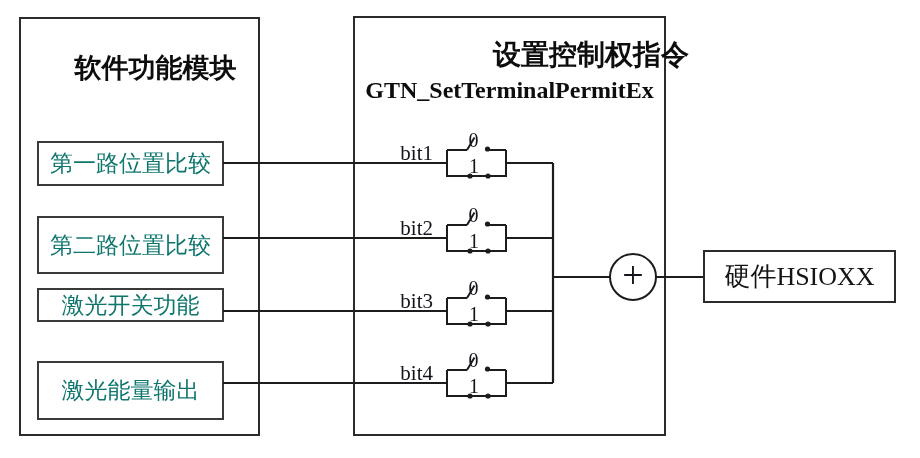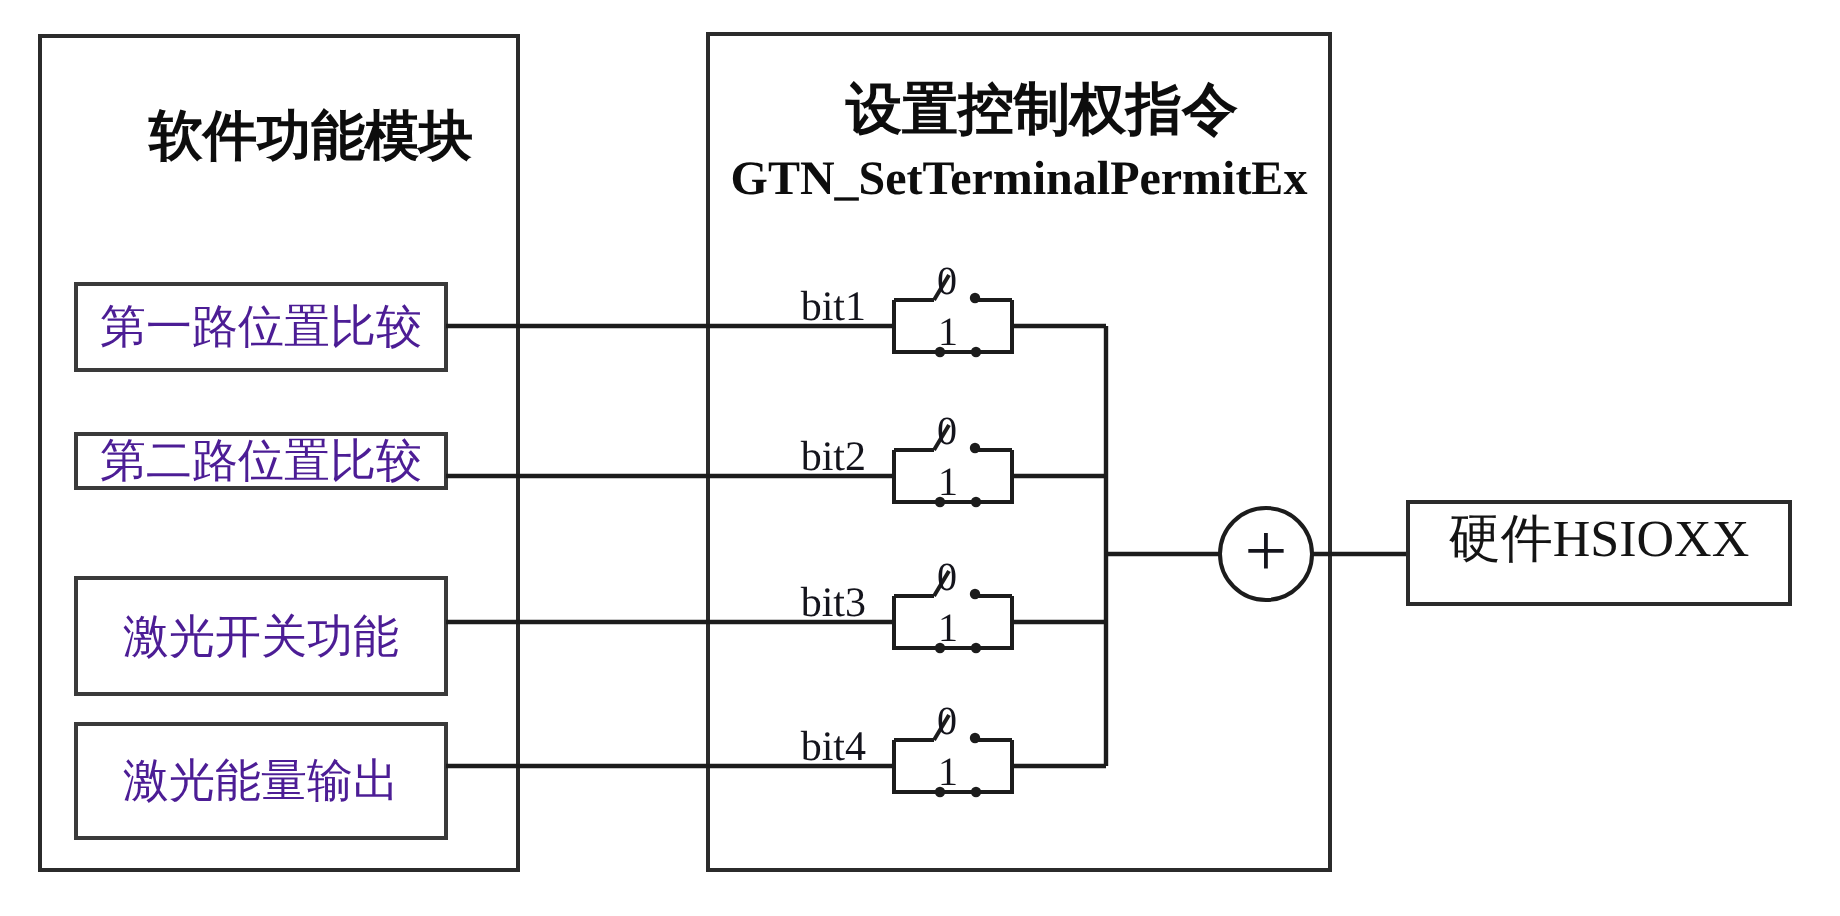--- a/index.html
+++ b/index.html
@@ -26,33 +26,33 @@
   }
   .module-box{
     position:absolute;
     border:2px solid #3a3a3a;
     box-sizing:border-box;
     background:#ffffff;
     display:flex;
     align-items:center;
     justify-content:center;
     font-size:23px;
-    color:#4c1d95;
+    color:#0f766e;
     white-space:nowrap;
   }
   #left-title{left:19px;top:50px;width:241px;font-size:27px;padding-left:16px;}
-  #middle-title{left:353px;top:36px;width:336px;font-size:28px;}
+  #middle-title{left:353px;top:36px;width:336px;font-size:28px;text-align:right;}
   #middle-subtitle{left:353px;top:77px;width:313px;font-size:24px;letter-spacing:0px;}
   #hw-box{
     position:absolute;
     left:703px;top:250px;width:193px;height:53px;
     border:2px solid #2b2b2b;
     box-sizing:border-box;
     background:#ffffff;
-    display:flex;align-items:flex-start;justify-content:center;
+    display:flex;align-items:center;justify-content:center;
     font-size:26px;color:#141414;white-space:nowrap;
   }
   svg.wires{
     position:absolute;left:0;top:0;
     pointer-events:none;
   }
   svg.wires path, svg.wires line{stroke:#1c1c1c;fill:none;}
   svg.wires text{
     font-family:"Liberation Serif","DejaVu Serif",serif;
     fill:#14141c;
@@ -65,24 +65,24 @@
 <body>
 
 <div class="canvas">
 
   <div class="panel" id="left-panel" style="left:19px;top:17px;width:241px;height:419px;"></div>
   <div class="panel-title" id="left-title">软件功能模块</div>
 
   <div class="module-box" style="left:37px;top:141px;width:187px;height:45px;">
     <span>第一路位置比较</span>
   </div>
-  <div class="module-box" style="left:37px;top:216px;width:187px;height:29px;">
+  <div class="module-box" style="left:37px;top:216px;width:187px;height:58px;">
     <span>第二路位置比较</span>
   </div>
-  <div class="module-box" style="left:37px;top:288px;width:187px;height:60px;">
+  <div class="module-box" style="left:37px;top:288px;width:187px;height:34px;">
     <span>激光开关功能</span>
   </div>
   <div class="module-box" style="left:37px;top:361px;width:187px;height:59px;">
     <span>激光能量输出</span>
   </div>
 
   <div class="panel" id="middle-panel" style="left:353px;top:16px;width:313px;height:420px;"></div>
   <div class="panel-title" id="middle-title">设置控制权指令</div>
   <div class="panel-title" id="middle-subtitle">GTN_SetTerminalPermitEx</div>
 

